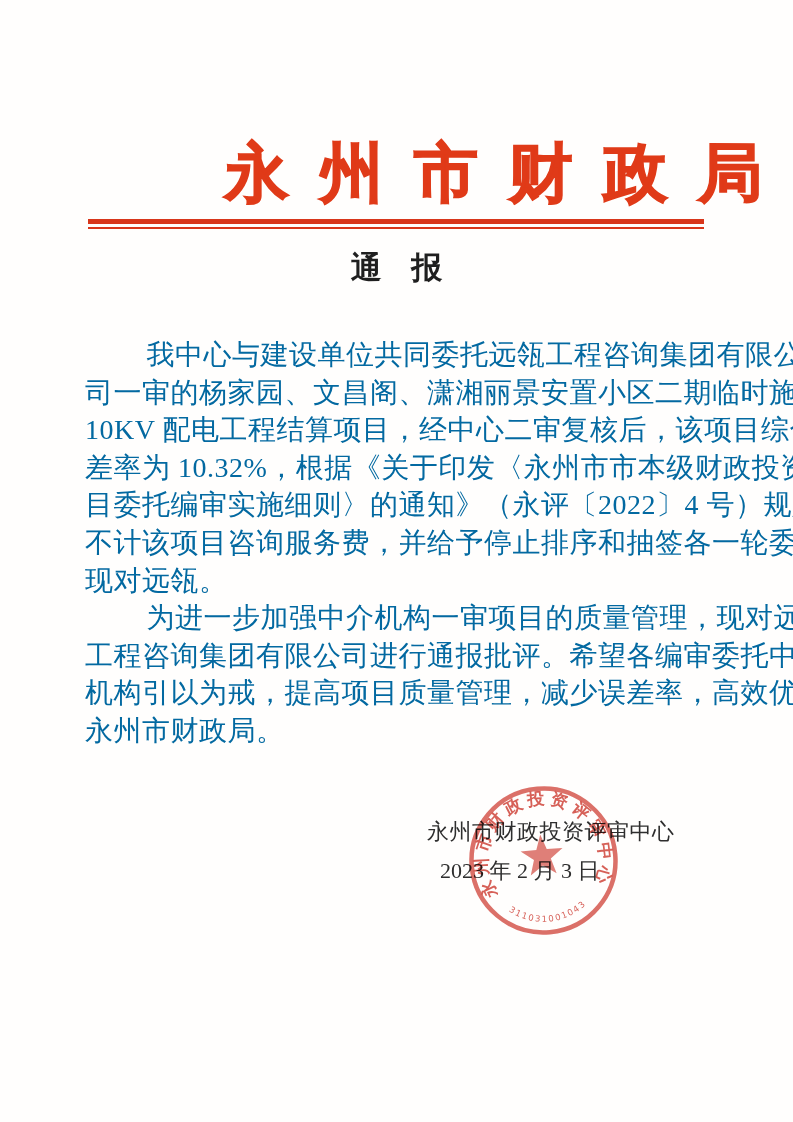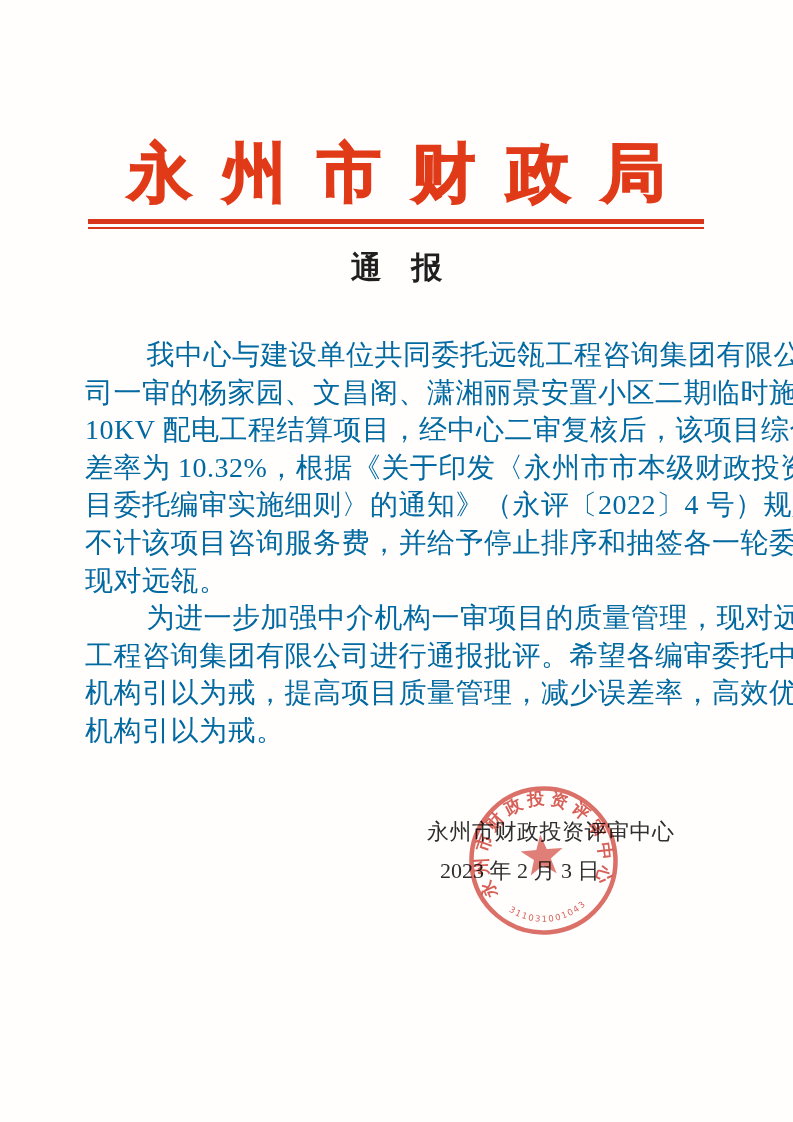--- a/index.html
+++ b/index.html
@@ -10,21 +10,21 @@
     height: 1122px;
     background: #fffefd;
     overflow: hidden;
     font-family: "Liberation Serif", "DejaVu Serif", serif;
   }
   .agency-title {
     position: absolute;
     top: 138px;
     left: 0;
     width: 793px;
-    text-align: center;
+    text-align: right;
     font-size: 64px;
     line-height: 72px;
     font-weight: 900;
     color: #e03a18;
     letter-spacing: 0.48em;
     padding-left: 0.48em; 
     white-space: nowrap;
     -webkit-text-stroke: 1.5px #e03a18;
   }
   .header-rule-thick {
@@ -134,21 +134,21 @@
     <div class="body-line indent">我中心与建设单位共同委托远瓴工程咨询集团有限公</div>
     <div class="body-line">司一审的杨家园、文昌阁、潇湘丽景安置小区二期临时施工</div>
     <div class="body-line">10KV 配电工程结算项目，经中心二审复核后，该项目综合误</div>
     <div class="body-line">差率为 10.32%，根据《关于印发〈永州市市本级财政投资项</div>
     <div class="body-line">目委托编审实施细则〉的通知》（永评〔2022〕4 号）规定，</div>
     <div class="body-line">不计该项目咨询服务费，并给予停止排序和抽签各一轮委托</div>
     <div class="body-line">现对远瓴。</div>
     <div class="body-line indent">为进一步加强中介机构一审项目的质量管理，现对远瓴</div>
     <div class="body-line">工程咨询集团有限公司进行通报批评。希望各编审委托中介</div>
     <div class="body-line">机构引以为戒，提高项目质量管理，减少误差率，高效优质</div>
-    <div class="body-line">机构引以为戒。</div>
+    <div class="body-line">永州市财政局。</div>
   </div>
 
   <div class="signature-org">永州市财政投资评审中心</div>
 
   <div class="signature-date">2023 年 2 月 3 日</div>
 
   <div class="official-seal">
     <svg viewBox="0 0 152 152" xmlns="http://www.w3.org/2000/svg">
       <defs>
         <path id="rimArc" d="M 25.2 99.7 A 56 56 0 1 1 126.8 99.7" fill="none"></path>

